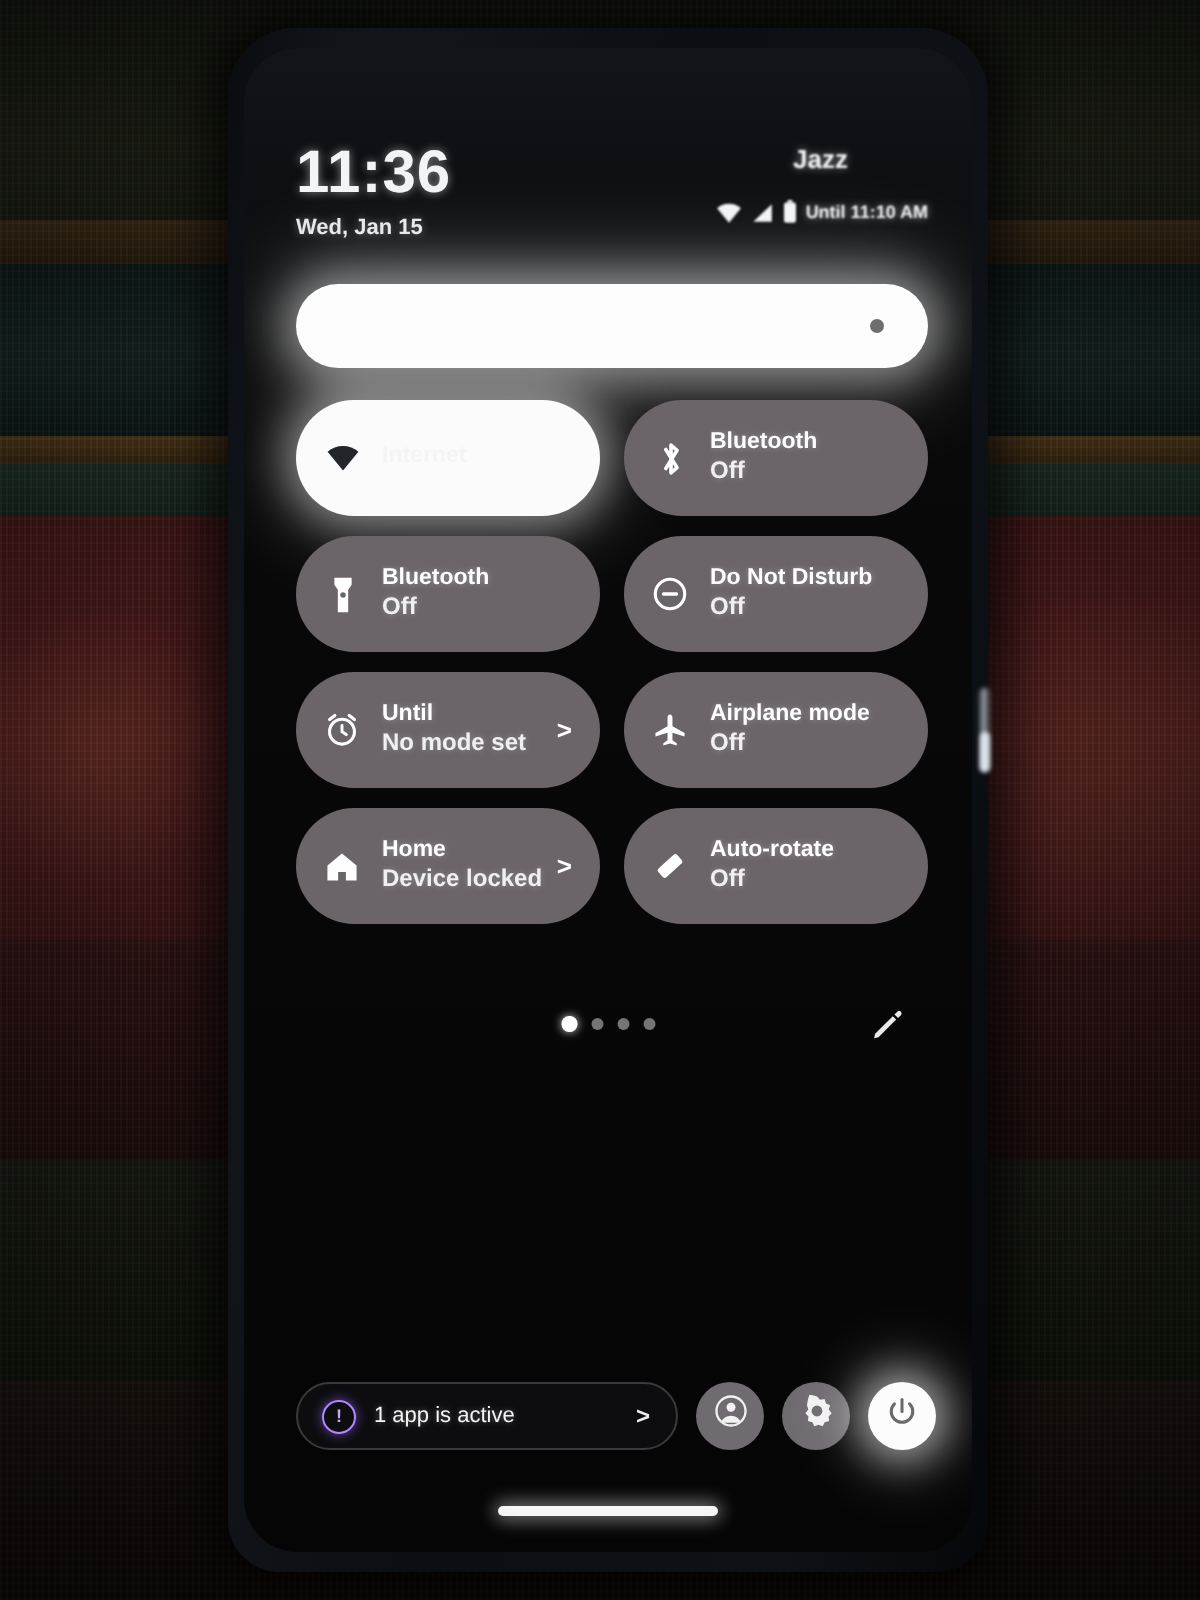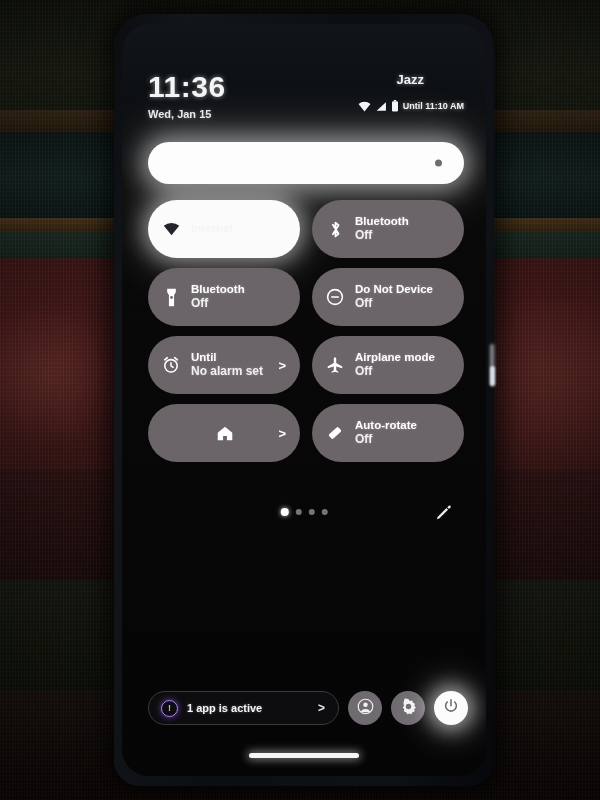--- a/index.html
+++ b/index.html
@@ -97,21 +97,21 @@
   .pencil{position:absolute;right:34px;top:2px;color:#e9e9e9;filter:blur(.3px);}
 
   
   #footer{position:absolute;left:26px;right:18px;bottom:48px;height:40px;
     display:flex;align-items:center;gap:9px;}
   #active-chip{flex:1;height:34px;border-radius:17px;border:1px solid #3a3a3c;
     background:#0d0d0f;display:flex;align-items:center;padding:0 12px;box-sizing:border-box;position:relative;}
   .chip-ico{width:15px;height:15px;border-radius:50%;border:1.6px solid #b388ff;
     display:flex;align-items:center;justify-content:center;font-size:9px;font-weight:700;
     color:#c9a6ff;box-shadow:0 0 6px rgba(150,100,255,.65);}
-  .chip-txt{margin-left:9px;font-size:11px;font-weight:700;color:#f4f4f4;
+  .chip-txt{margin-left:9px;font-size:11px;font-weight:400;color:#f4f4f4;
     text-shadow:0 0 3px rgba(255,255,255,.35);}
   .chip-chev{position:absolute;right:13px;font-size:12px;font-weight:700;color:#ededed;}
   .fbtn{width:34px;height:34px;border-radius:50%;background:#6f6b70;
     display:flex;align-items:center;justify-content:center;color:#f2f2f2;filter:blur(.2px);}
   .fbtn.power{background:#fcfcfc;color:#6a6a6a;
     box-shadow:0 0 18px 6px rgba(255,255,255,.5), 0 0 34px 12px rgba(255,255,255,.2);}
 
   
   #navpill{position:absolute;left:50%;transform:translateX(-50%);bottom:18px;
     width:110px;height:5px;border-radius:3px;background:#f6f6f6;
@@ -216,36 +216,36 @@
         </div>
 
         <div class="tile">
           <div class="t-ico">
             <svg width="18" height="18" viewBox="0 0 22 22">
               <circle cx="11" cy="11" r="9" fill="none" stroke="currentColor" stroke-width="1.9"></circle>
               <rect x="6" y="10" width="10" height="2" rx="1" fill="currentColor"></rect>
             </svg>
           </div>
           <div class="t-txt">
-            <div class="t-title">Do Not Device</div>
+            <div class="t-title">Do Not Disturb</div>
             <div class="t-sub">Off</div>
           </div>
         </div>
 
         <div class="tile">
           <div class="t-ico">
             <svg width="18" height="18" viewBox="0 0 22 22">
               <circle cx="11" cy="12" r="7.6" fill="none" stroke="currentColor" stroke-width="1.9"></circle>
               <path d="M11 8.2V12l2.6 1.8" fill="none" stroke="currentColor" stroke-width="1.8" stroke-linecap="round"></path>
               <path d="M3.4 4.6 6.6 2.1M18.6 4.6 15.4 2.1" stroke="currentColor" stroke-width="2" stroke-linecap="round"></path>
             </svg>
           </div>
           <div class="t-txt">
             <div class="t-title">Until</div>
-            <div class="t-sub">No alarm set</div>
+            <div class="t-sub">No mode set</div>
           </div>
           <div class="chev">&gt;</div>
         </div>
 
         <div class="tile">
           <div class="t-ico">
             <svg width="18" height="18" viewBox="0 0 22 22">
               <path d="M11 1.6c.9 0 1.5.9 1.5 2v5.1l7.4 4.2v2l-7.4-2.2v4.6l2.6 1.8v1.4L11 19.3l-4.1 1.2v-1.4l2.6-1.8v-4.6L2.1 14.9v-2l7.4-4.2V3.6c0-1.1.6-2 1.5-2Z" fill="currentColor"></path>
             </svg>
           </div>
@@ -253,20 +253,24 @@
             <div class="t-title">Airplane mode</div>
             <div class="t-sub">Off</div>
           </div>
         </div>
 
         <div class="tile">
           <div class="t-ico">
             <svg width="18" height="17" viewBox="0 0 22 21">
               <path d="M11 2.2 20 9.6v9.2h-6.6v-5.2H8.6v5.2H2V9.6Z" fill="currentColor"></path>
             </svg>
+          </div>
+          <div class="t-txt">
+            <div class="t-title">Home</div>
+            <div class="t-sub">Device locked</div>
           </div>
           <div class="chev">&gt;</div>
         </div>
 
         <div class="tile">
           <div class="t-ico">
             <svg width="18" height="18" viewBox="0 0 22 22">
               <rect x="3.2" y="7.4" width="15.6" height="7.2" rx="1.8" transform="rotate(-42 11 11)" fill="currentColor"></rect>
             </svg>
           </div>

